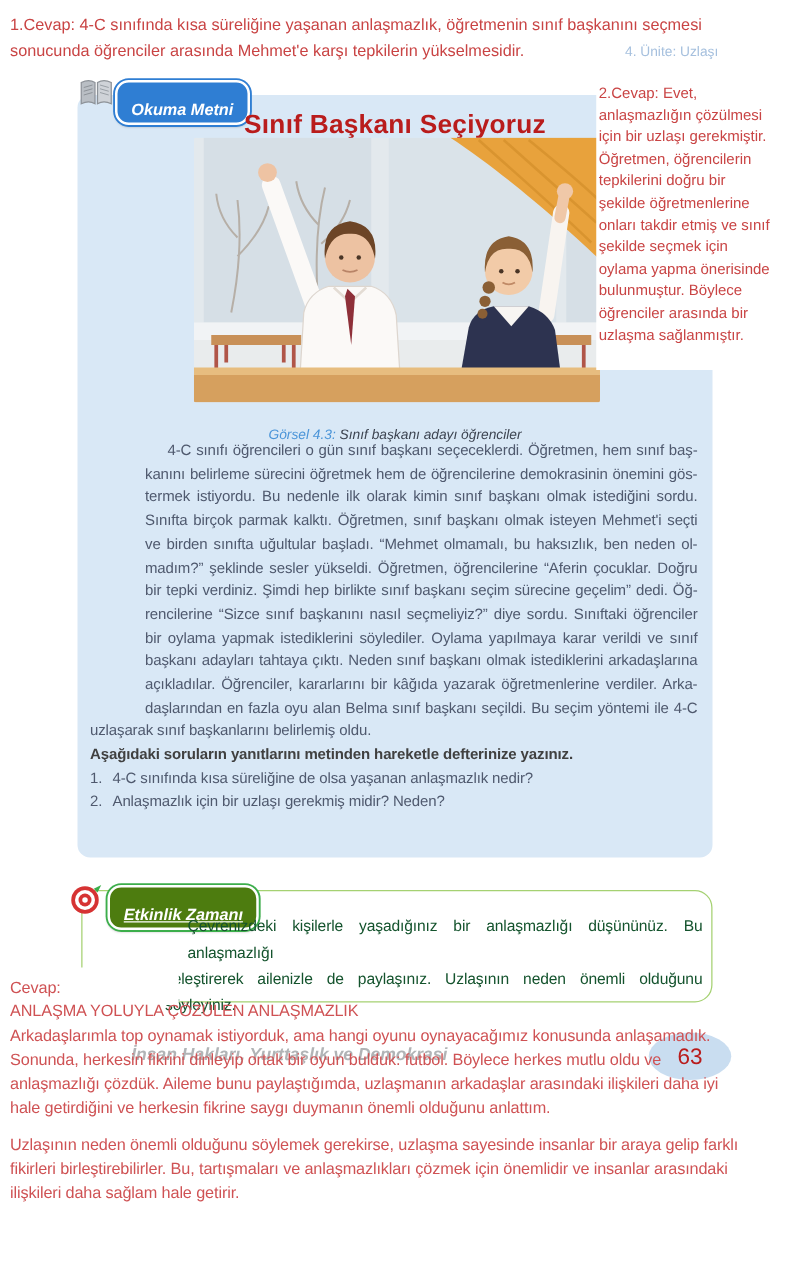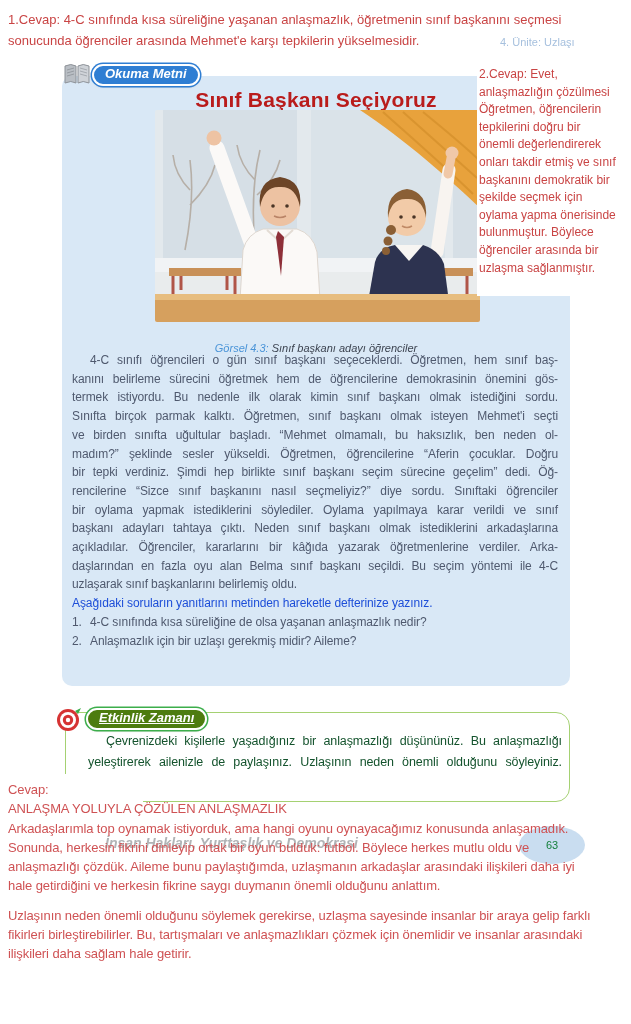--- a/index.html
+++ b/index.html
@@ -6,52 +6,52 @@
   body{width:631px;height:1024px;position:relative;background:#fff;overflow:hidden;
        font-family:"Liberation Sans",sans-serif;-webkit-font-smoothing:antialiased;}
   .abs{position:absolute;}
   .nowrap{white-space:nowrap;}
   
   .ans{color:#c94444;font-size:13px;line-height:20.5px;}
   .ans-b{color:#cf5254;font-size:13px;line-height:19.3px;letter-spacing:-0.1px;}
   
   #reading-box{left:62px;top:76px;width:508px;height:610px;background:#d9e8f6;border-radius:10px;}
   .badge{display:inline-block;color:#fff;font-style:italic;font-weight:bold;font-size:13px;
-         padding:0 11px 3px;border-radius:11px;border:2px solid #fff;}
+         padding:14px 11px 3px;border-radius:11px;border:2px solid #fff;}
   .badge-blue{background:#2f7ed3;box-shadow:0 0 0 1.5px #2f7ed3,0 1px 2px rgba(0,0,0,.25);}
   .badge-green{background:#4d7c0f;box-shadow:0 0 0 1.5px #3cae4b,0 1px 2px rgba(0,0,0,.25);text-decoration:underline;}
   #reading-title{left:62px;top:88px;width:508px;text-align:center;color:#b91c1c;font-weight:bold;
                  font-size:21px;letter-spacing:.2px;}
   #photo{left:155px;top:110px;width:325px;height:212px;border-radius:2px;overflow:hidden;}
   #photo-caption{left:62px;top:326px;width:508px;text-align:center;font-size:11px;font-style:italic;color:#3c4350;margin-top:16px;}
   #photo-caption .cap-label{color:#4a94d8;}
   #reading-text{left:72px;top:351px;width:486px;color:#4f596e;font-size:12px;line-height:18.7px;
                 letter-spacing:-0.1px;}
-  .jline{text-align:justify;text-align-last:justify;}
+  .jline{text-align:justify;text-align-last:justify;margin-left:44px;}
   .indent{padding-left:18px;}
-  .instruction{font-weight:normal;color:#1d4ed8;}
+  .instruction{font-weight:bold;color:#404040;}
   .qrow{display:flex;}
   .qnum{width:18px;flex:0 0 18px;}
   
   #answer2-overlay{left:477px;top:64px;width:154px;height:232px;background:#fff;}
   #answer2{left:479px;top:66px;width:152px;font-size:12px;line-height:17.6px;color:#c94444;}
   
   #unit-header{left:500px;top:36px;width:100px;font-size:11px;color:#a6c0de;}
   
   #activity-box{left:65px;top:712px;width:503px;height:88px;background:#fff;border:1.5px solid #a5d172;border-radius:14px;}
   #activity-text{left:88px;top:731px;width:474px;color:#14532d;font-size:12.5px;line-height:21px;letter-spacing:-0.1px;}
   #target-icon{left:55px;top:705px;}
   #activity-badge-wrap{left:86px;top:708px;}
   #book-icon{left:63px;top:62px;}
   #reading-badge-wrap{left:92px;top:64px;}
   
   #cevap-notch{left:8px;top:774px;width:135px;height:30px;background:#fff;z-index:2;}
   #page-bubble{left:519px;top:826px;width:66px;height:38px;background:#c9ddf0;border-radius:50%;
                z-index:1;display:flex;align-items:center;justify-content:center;
-               color:#15803d;font-size:11px;}
+               color:#b91c1c;font-size:18px;}
   #watermark{left:105px;top:835px;font-size:14px;font-style:italic;color:rgba(100,105,110,.5);z-index:2;font-weight:bold;}
   #answer3{left:8px;top:780px;width:620px;z-index:3;}
   #answer3 .spacer{height:10px;}
   #answer1{left:8px;top:10px;width:605px;}
 </style>
 </head>
 <body>
 
 <div class="abs ans" id="answer1">
   <div class="nowrap">1.Cevap: 4-C sınıfında kısa süreliğine yaşanan anlaşmazlık, öğretmenin sınıf başkanını seçmesi</div>
@@ -141,33 +141,33 @@
   <div class="jline">açıkladılar. Öğrenciler, kararlarını bir kâğıda yazarak öğretmenlerine verdiler. Arka-</div>
   <div class="jline">daşlarından en fazla oyu alan Belma sınıf başkanı seçildi. Bu seçim yöntemi ile 4-C</div>
   <div>uzlaşarak sınıf başkanlarını belirlemiş oldu.</div>
   <div class="instruction">Aşağıdaki soruların yanıtlarını metinden hareketle defterinize yazınız.</div>
   <div class="qrow">
     <span class="qnum">1.</span>
     <span>4-C sınıfında kısa süreliğine de olsa yaşanan anlaşmazlık nedir?</span>
   </div>
   <div class="qrow">
     <span class="qnum">2.</span>
-    <span>Anlaşmazlık için bir uzlaşı gerekmiş midir? Aileme?</span>
+    <span>Anlaşmazlık için bir uzlaşı gerekmiş midir? Neden?</span>
   </div>
 </div>
 
 <div class="abs" id="answer2-overlay"></div>
 <div class="abs" id="answer2">
   <div class="nowrap">2.Cevap: Evet,</div>
   <div class="nowrap">anlaşmazlığın çözülmesi</div>
+  <div class="nowrap">için bir uzlaşı gerekmiştir.</div>
   <div class="nowrap">Öğretmen, öğrencilerin</div>
   <div class="nowrap">tepkilerini doğru bir</div>
-  <div class="nowrap">önemli değerlendirerek</div>
+  <div class="nowrap">şekilde öğretmenlerine</div>
   <div class="nowrap">onları takdir etmiş ve sınıf</div>
-  <div class="nowrap">başkanını demokratik bir</div>
   <div class="nowrap">şekilde seçmek için</div>
   <div class="nowrap">oylama yapma önerisinde</div>
   <div class="nowrap">bulunmuştur. Böylece</div>
   <div class="nowrap">öğrenciler arasında bir</div>
   <div class="nowrap">uzlaşma sağlanmıştır.</div>
 </div>
 
 <div class="abs" id="activity-box"></div>
 <div class="abs" id="target-icon">
   <svg width="28" height="28" viewBox="0 0 28 28">

